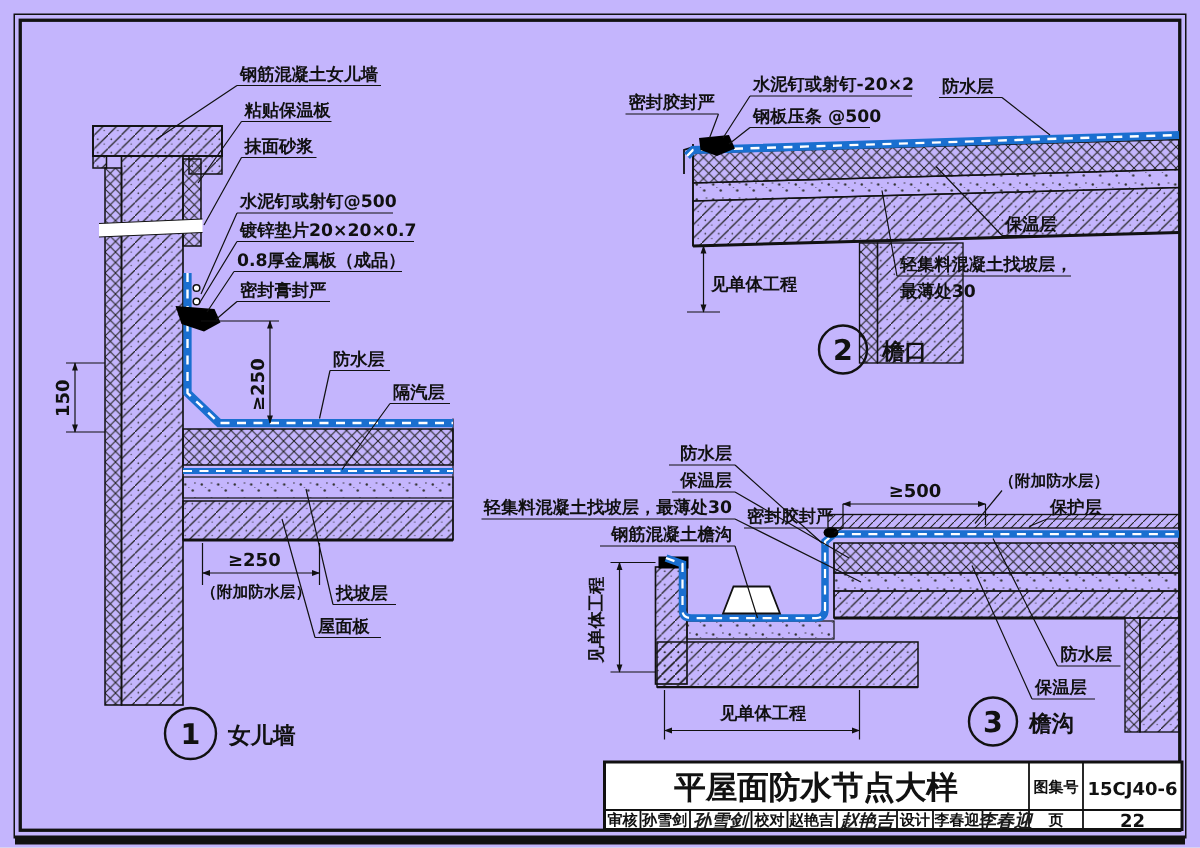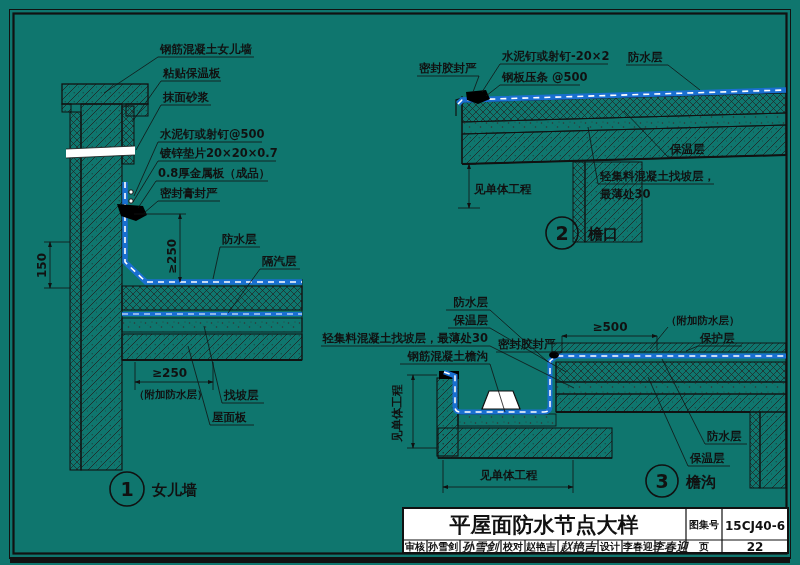--- a/index.html
+++ b/index.html
@@ -1,16 +1,16 @@
 <!DOCTYPE html>
 <html><head>
 <meta charset="utf-8">
 <style>
   html,body{margin:0;padding:0;background:#e8e8e8;}
-  #page{position:relative;width:800px;height:565px;background:#0f766e;overflow:hidden;}
+  #page{position:relative;width:800px;height:565px;background:#c4b5fd;overflow:hidden;}
   svg{position:absolute;left:0;top:0;}
   .lbl{font:700 11.5px "DejaVu Sans",sans-serif;fill:#111;}
   .sm{font:700 10.5px "DejaVu Sans",sans-serif;fill:#111;}
   .dim{font:700 12px "DejaVu Sans",sans-serif;fill:#111;}
   .cap{font:700 15px "DejaVu Sans",sans-serif;fill:#111;}
   .num{font:700 19px "DejaVu Sans",sans-serif;fill:#111;text-anchor:middle;}
   .tb{font:700 10px "DejaVu Sans",sans-serif;fill:#111;text-anchor:middle;}
   .tbv{font:700 12px "DejaVu Sans",sans-serif;fill:#111;text-anchor:middle;}
   .sig{font:italic 700 12px "DejaVu Serif",serif;fill:#1c1c1c;text-anchor:middle;}
   .ttl{font:700 21px "DejaVu Sans",sans-serif;fill:#111;text-anchor:middle;}

